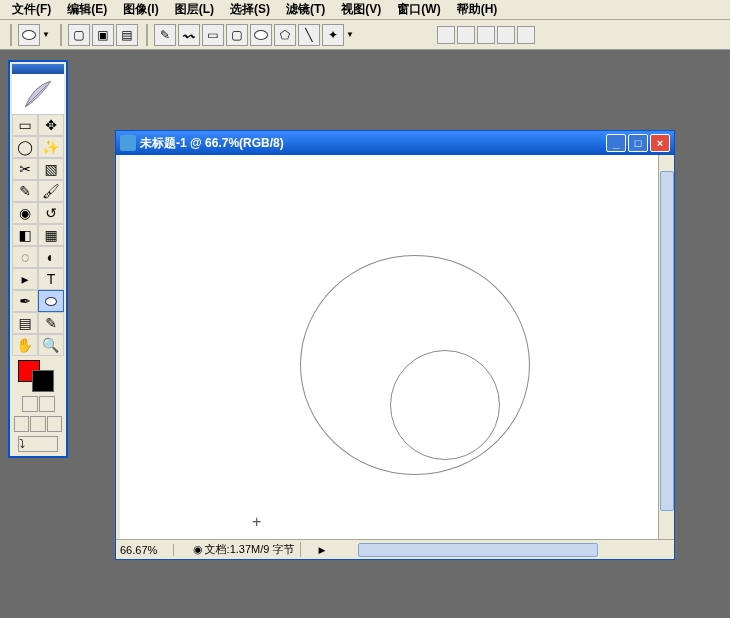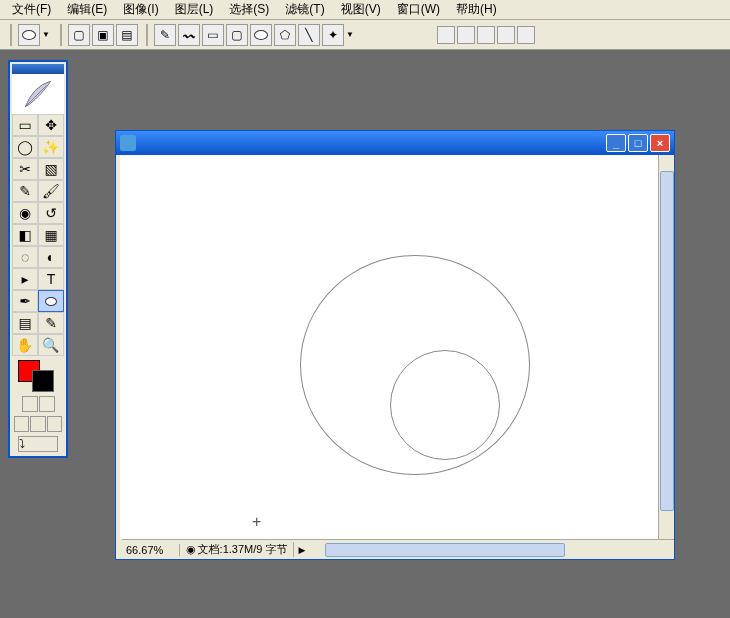--- a/index.html
+++ b/index.html
@@ -12,20 +12,21 @@
   overflow: hidden;
   position: relative;
 }
 .menubar {
   background: #ece9d8;
   height: 20px;
   display: flex;
   align-items: center;
   padding: 0 4px;
   border-bottom: 1px solid #aca899;
+  font-weight: bold;
 }
 .menubar span {
   padding: 2px 8px;
   cursor: default;
 }
 .optionsbar {
   background: #ece9d8;
   height: 30px;
   display: flex;
   align-items: center;
@@ -203,27 +204,28 @@
   top: 16px;
   width: 14px;
   left: 1px;
   height: 340px;
   background: #c8d6ee;
   border: 1px solid #7fa7d3;
   border-radius: 2px;
 }
 .statusbar {
   position: absolute;
-  bottom: 0; left: 6px; right: 0;
+  bottom: 0; left: 0; right: 0;
   height: 20px;
   background: #ece9d8;
   display: flex;
   align-items: center;
   border-top: 1px solid #aca899;
   font-size: 11px;
+  gap: 13px;
 }
 .status-zoom {
   width: 58px;
   padding: 0 4px;
   border-right: 1px solid #aca899;
 }
 .status-doc {
   padding: 0 6px;
   border-right: 1px solid #aca899;
   display: flex;
@@ -370,20 +372,21 @@
     <div class="mode-btn"></div>
   </div>
   <div class="mode-row">
     <div class="mode-btn" style="width:40px">⤵</div>
   </div>
 </div>
 
 <div class="docwin">
   <div class="docwin-title">
     <span class="icon"></span>
+    <span>未标题-1 @ 66.7%(RGB/8)</span>
     <div class="win-btns">
       <div class="win-btn">_</div>
       <div class="win-btn">□</div>
       <div class="win-btn close">×</div>
     </div>
   </div>
   <div class="canvas-wrap">
     <div class="big-circle"></div>
     <div class="small-circle"></div>
     <div class="crosshair">+</div>

